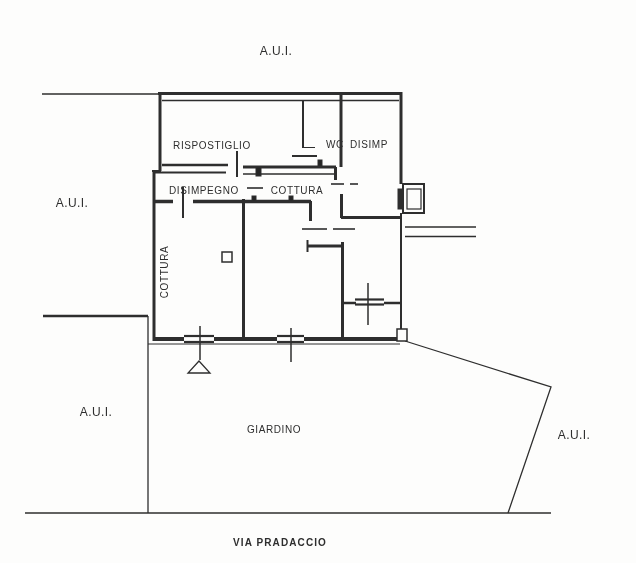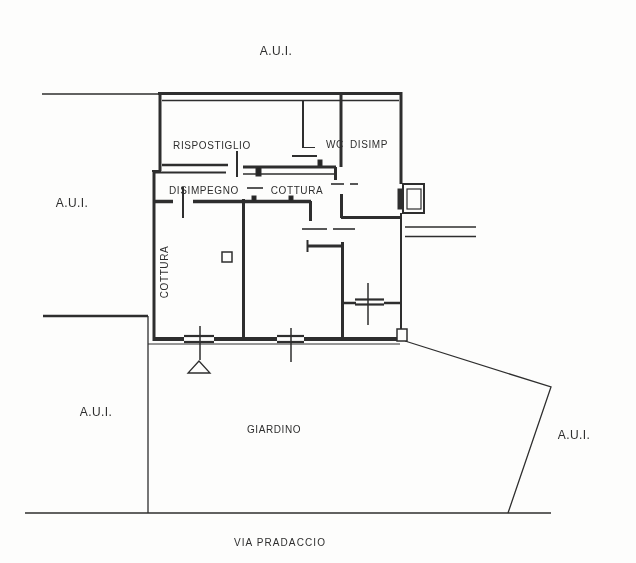--- a/index.html
+++ b/index.html
@@ -22,21 +22,21 @@
     position:absolute;
     transform:translate(-50%,-50%);
     font-size:10px;
     letter-spacing:0.6px;
     color:#2e2e2e;
     white-space:nowrap;
     user-select:none;
   }
   .lbl.small{font-size:12px;letter-spacing:0.4px;}
   .lbl.rot{transform:translate(-50%,-50%) rotate(-90deg);}
-  .lbl.street{letter-spacing:1.1px;}
+  .lbl.street{letter-spacing:1.1px;font-weight:bold;}
 </style>
 </head>
 <body>
 
 <div class="page">
 
   <svg class="plan" width="636" height="563" viewBox="0 0 636 563">
 
     <g stroke="#3a3a3a">
       <line x1="42" y1="94" x2="160" y2="94" stroke-width="1.3"></line>

